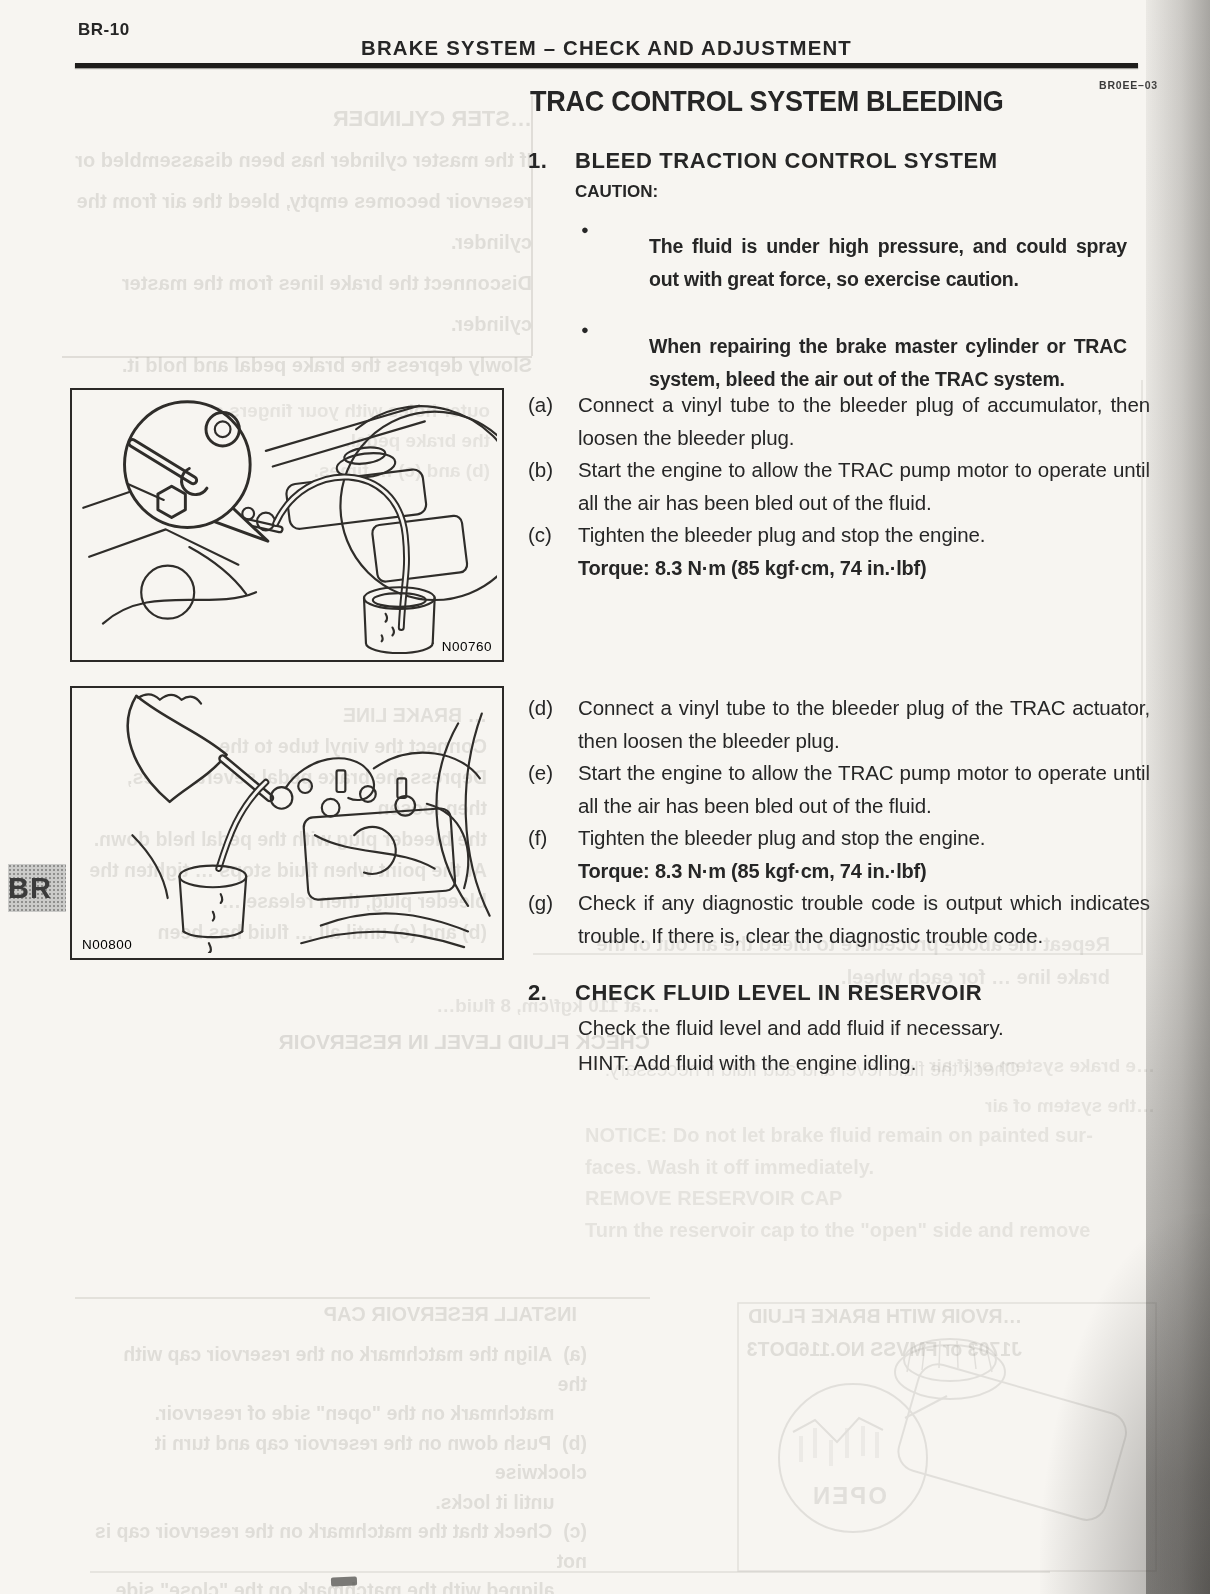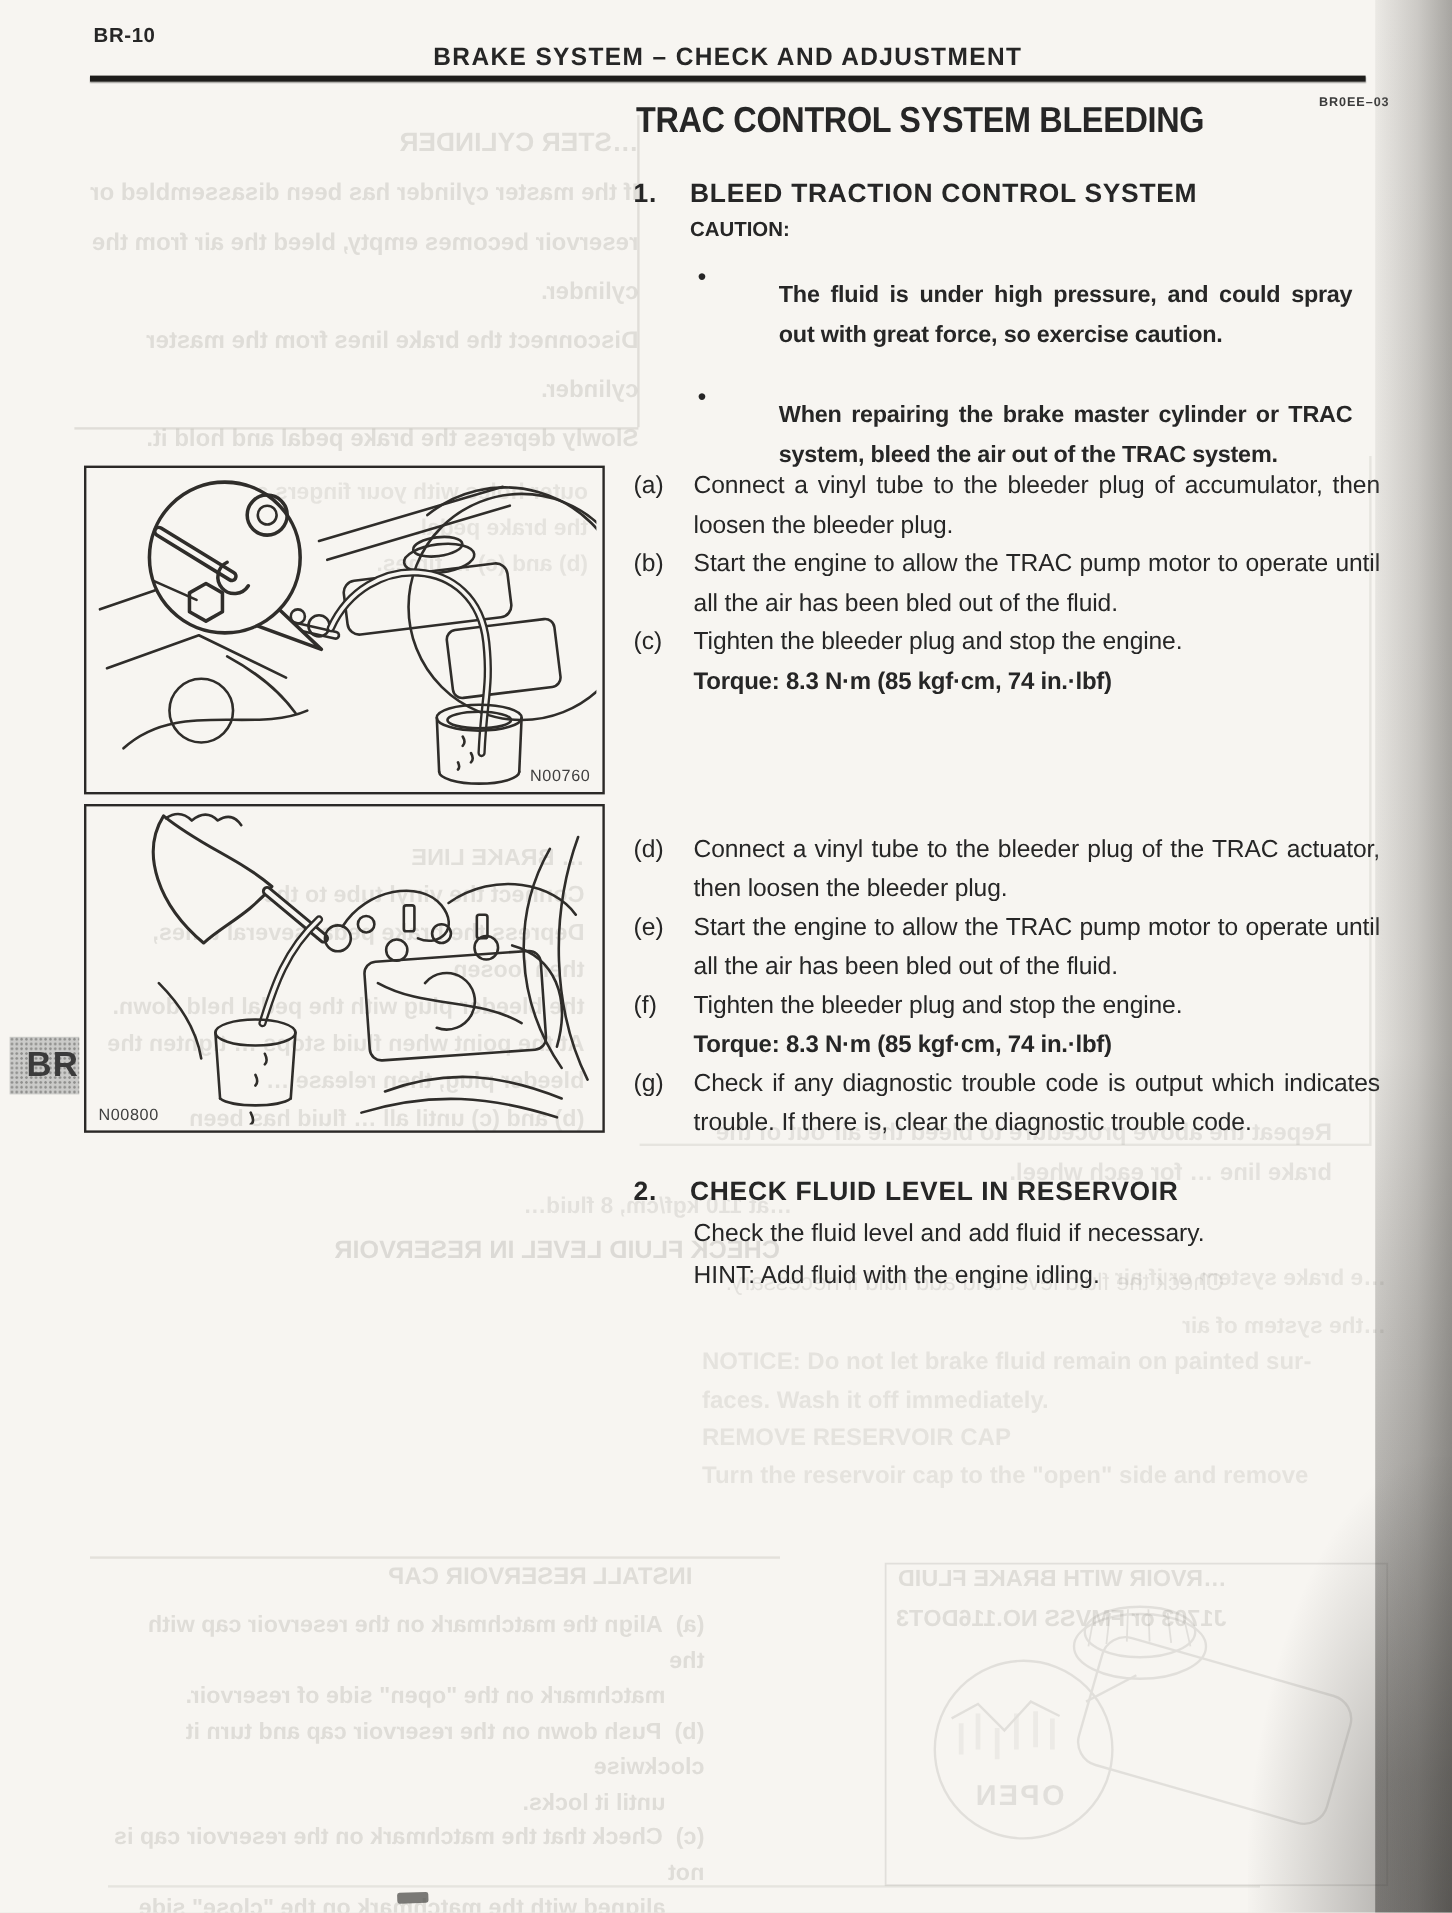--- a/index.html
+++ b/index.html
@@ -37,31 +37,31 @@
   .step{display:flex;}
   .step .lbl{flex:none;width:50px;font-size:20.5px;line-height:32.5px;}
   .step .txt{margin:0;width:572px;font-size:20.5px;line-height:32.5px;text-align:justify;letter-spacing:-.1px;}
   .torque{margin:0 0 0 50px;font-size:20px;font-weight:700;line-height:32.5px;letter-spacing:-.2px;}
   .s2block{position:absolute;left:578px;top:1012px;width:575px;font-size:20.5px;line-height:32px;}
   .s2block .b{font-weight:700;}
   .s2block .gap{margin-top:3px;}
   
   .fig{position:absolute;left:70px;width:430px;height:270px;border:2.5px solid #2b2927;background:transparent;}
   .fig1{top:388px;}
-  .fig2{top:670px;}
-  .figcode{position:absolute;font-size:13.5px;color:#404040;letter-spacing:.5px;}
+  .fig2{top:686px;}
+  .figcode{position:absolute;font-size:13.5px;color:#000000;letter-spacing:.5px;}
   .code1{right:10px;bottom:6px;}
   .code2{left:10px;bottom:6px;}
   
   .side-tab{
     position:absolute;left:8px;top:864px;width:58px;height:48px;
     background-color:#cbcbc9;
     background-image:radial-gradient(#8f8f8d 1px, transparent 1.2px);
     background-size:4px 4px;
-    color:#3b3b3b;font-size:29px;font-weight:700;text-align:right;line-height:48px;letter-spacing:1px;
+    color:#3b3b3b;font-size:29px;font-weight:700;text-align:left;line-height:48px;letter-spacing:1px;
   }
   
   .ghost,.ghost-fwd{
     position:absolute;color:#827f78;font-weight:700;white-space:pre-line;
     filter:blur(.4px);pointer-events:none;
   }
   .ghost{transform:scaleX(-1);opacity:.20;}
   .ghost-fwd{opacity:.17;}
   .g-topleft{left:60px;top:98px;width:472px;font-size:20px;line-height:41px;}
   .g-topleft .gh{font-size:22px;}

